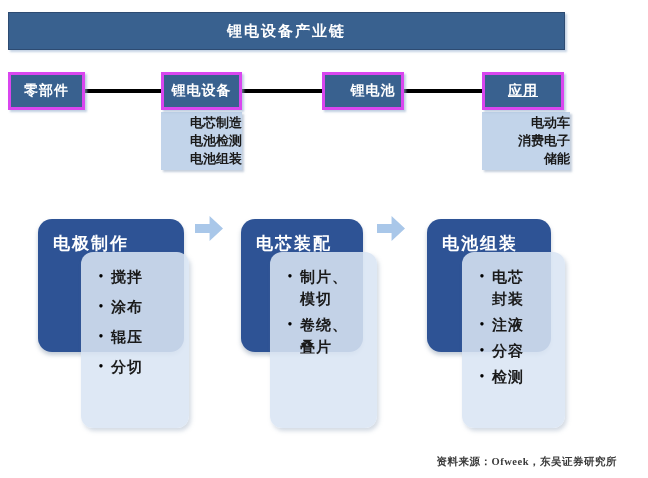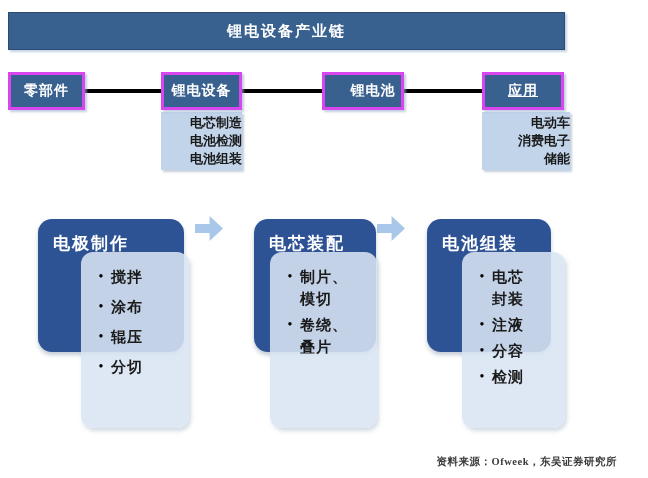--- a/index.html
+++ b/index.html
@@ -38,21 +38,21 @@
   }
   .sub-1{left:161px;width:81px;}
   .sub-2{left:322px;width:82px;}
   .sub-3{left:482px;width:88px;}
   
   .stage-box{
     position:absolute;top:203px;height:133px;border-radius:14px;background:#2e5395;
     box-shadow:0 3px 4px rgba(120,140,165,.45);z-index:1;margin-top:16px;
   }
   .stage-1{left:38px;width:146px;}
-  .stage-2{left:254px;width:122px;}
+  .stage-2{left:241px;width:122px;}
   .stage-3{left:427px;width:124px;}
   .stage-label{
     color:#ffffff;font-weight:bold;font-size:17px;letter-spacing:2px;
     padding:13px 0 0 15px;
   }
   .detail-box{
     position:absolute;top:252px;height:162px;border-radius:12px;
     background:rgba(217,229,243,.87);z-index:2;
     box-shadow:2px 3px 4px rgba(130,150,175,.35);
     padding-top:14px;box-sizing:content-box;

